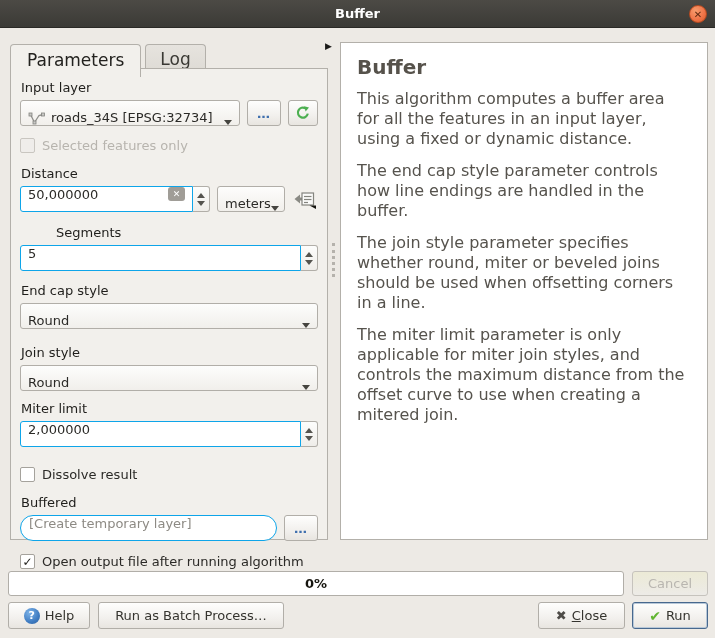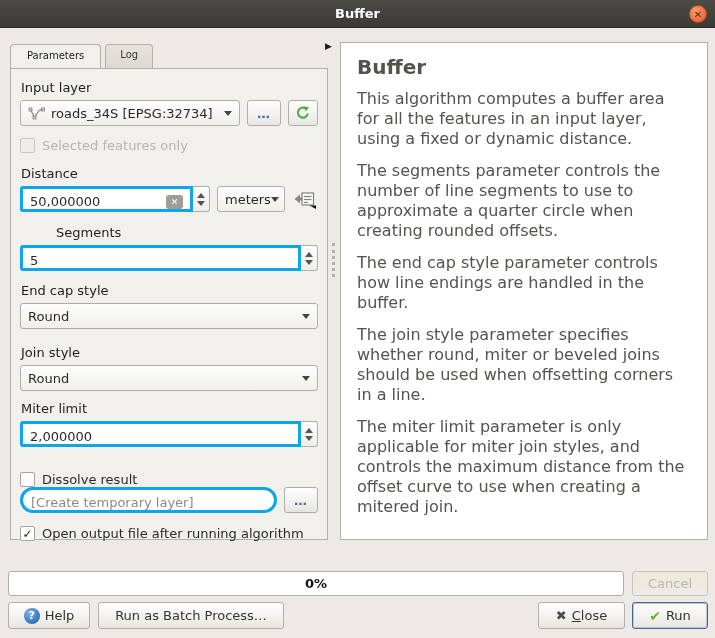--- a/index.html
+++ b/index.html
@@ -26,21 +26,21 @@
     border:1px solid #b84a20;
     color:#5e2911; font-size:10px; font-weight:bold;
     display:flex; align-items:center; justify-content:center; cursor:pointer;
   }
 
   
   .tabs { position:absolute; left:10px; top:44px; display:flex; }
   .tab {
     border:1px solid #b3b0aa; border-bottom:none;
     border-radius:4px 4px 0 0;
-    padding:4px 14px 5px 14px; font-size:10px;
+    padding:4px 14px 5px 14px; font-size:17px;
     background:linear-gradient(#e6e3de,#dcd9d3);
     margin-right:4px; position:relative; color:#3a3934;
   }
   .tab.active {
     background:#f2f0ec; padding:5px 16px 7px 16px; z-index:3;
     color:#23221f;
   }
   .collapse-arrow {
     position:absolute; left:325px; top:41px;
     font-size:9px; color:#1b1b19;
@@ -51,38 +51,38 @@
     padding:6px 9px 8px 9px;
   }
   .field-label { font-size:13px; color:#1f1e1b; margin:5px 0 5px 1px; }
   .row { display:flex; align-items:center; }
 
   .combo, .spin-group, .text-input {
     height:26px; border:1px solid #b1aea8; border-radius:3px;
     background:linear-gradient(#fdfdfc,#f3f1ee 70%,#ecean e6);
     display:flex; align-items:center; padding:0 7px; font-size:13px;
   }
-  .combo { background:linear-gradient(#fdfdfc,#f1efeb); }
+  .combo { background:linear-gradient(#fdfdfc,#f1efeb);align-items:flex-end; }
   .combo .arrow-down {
     margin-left:auto; width:0; height:0;
     border-left:4px solid transparent; border-right:4px solid transparent;
     border-top:5px solid #45443f;
   }
   .full { width:100%; }
 
   .btn {
     height:26px; border:1px solid #b1aea8; border-radius:3px;
     background:linear-gradient(#fefefd,#f2f0ed 60%,#e8e5e0);
     display:inline-flex; align-items:center; justify-content:center;
     font-size:13px; color:#35342f; cursor:pointer;
   }
   .dots-btn { width:34px; color:#3f6fae; font-weight:bold; letter-spacing:1px; }
   .spin-input {
-    background:#fff; border:3px solid #0ea5e9; border-radius:3px;
-    height:26px; display:flex; align-items:flex-end; padding:0 7px; flex:1;
+    background:#fff; border:1px solid #0ea5e9; border-radius:3px;
+    height:26px; display:flex; align-items:flex-start; padding:0 7px; flex:1;
   }
   .spin-arrows {
     width:17px; height:26px; display:flex; flex-direction:column;
     align-items:center; justify-content:center; gap:3px;
     border:1px solid #b1aea8; border-left:none; border-radius:0 3px 3px 0;
     background:linear-gradient(#fdfdfc,#efede9); cursor:pointer;
   }
   .spin-input.joined { border-radius:3px 0 0 3px; }
   .tri-up { width:0;height:0;border-left:4px solid transparent;border-right:4px solid transparent;border-bottom:5px solid #55544f; }
   .tri-down { width:0;height:0;border-left:4px solid transparent;border-right:4px solid transparent;border-top:5px solid #55544f; }
@@ -250,46 +250,46 @@
   <div class="row">
     <div class="spin-input joined" style="flex:1;">
       <span>2,000000</span>
     </div>
     <div class="spin-arrows">
       <span class="tri-up"></span>
       <span class="tri-down"></span>
     </div>
   </div>
 
-  <div class="checkbox-row" style="margin-top:25px;">
+  <div class="checkbox-row" style="margin-top:20px;">
     <span class="cb"></span>
     <span>Dissolve result</span>
   </div>
 
+  <div class="field-label" style="margin-top:13px;">Buffered</div>
   <div class="row" style="gap:7px;">
     <div class="spin-input" style="flex:1;border-radius:13px;padding-left:8px;">
       <span class="placeholder-text">[Create temporary layer]</span>
     </div>
     <div class="btn dots-btn">…</div>
   </div>
 
   <div class="checkbox-row" style="margin-top:13px;">
     <span class="cb">
       <span>✓</span>
     </span>
     <span>Open output file after running algorithm</span>
   </div>
 </div>
 
 <div class="splitter"></div>
 
 <div class="help-panel">
   <div class="help-title">Buffer</div>
   <p>This algorithm computes a buffer area for all the features in an input layer, using a fixed or dynamic distance.</p>
-  <p>The segments parameter controls the number of line segments to use to approximate a quarter circle when creating rounded offsets.</p>
   <p>The end cap style parameter controls how line endings are handled in the buffer.</p>
   <p>The join style parameter specifies whether round, miter or beveled joins should be used when offsetting corners in a line.</p>
   <p>The miter limit parameter is only applicable for miter join styles, and controls the maximum distance from the offset curve to use when creating a mitered join.</p>
 </div>
 
 <div class="progressbar">
   <span>0%</span>
 </div>
 <div class="btn cancel-btn">
   <span>Cancel</span>

